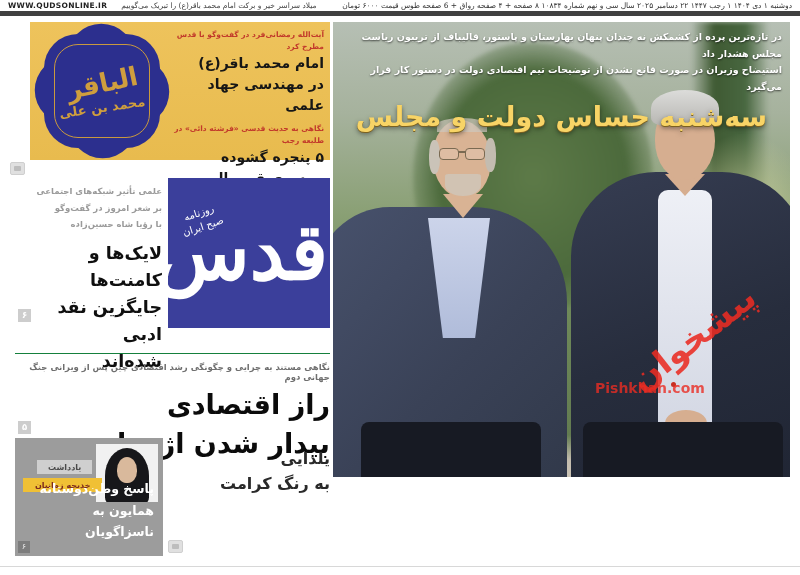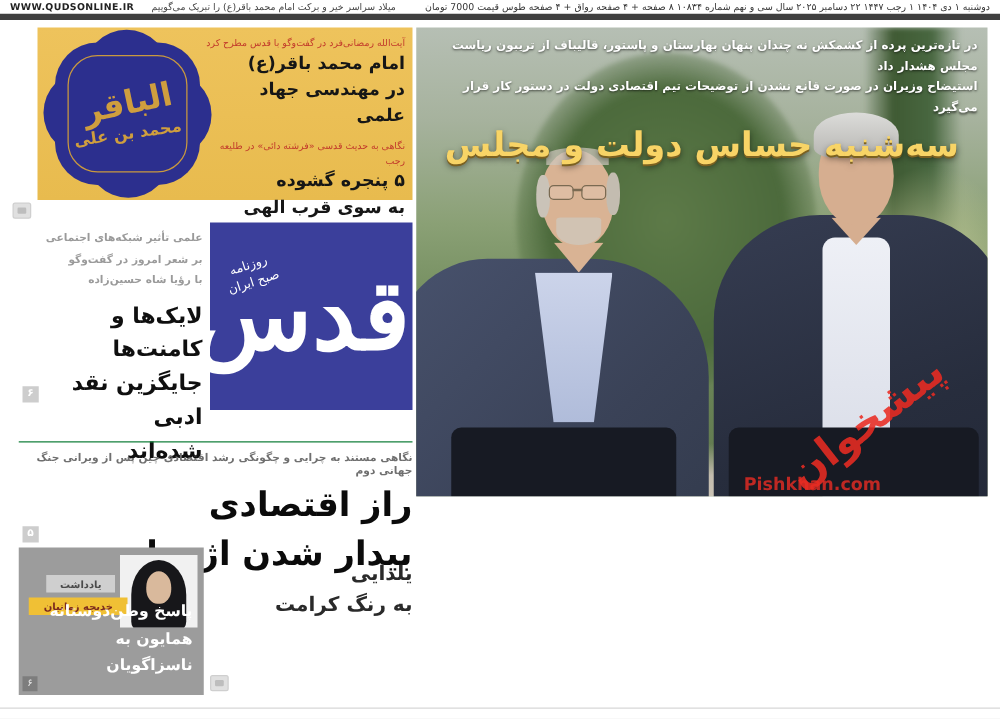--- a/index.html
+++ b/index.html
@@ -20,21 +20,21 @@
                     background:linear-gradient(180deg,#eec35c,#e8bb4e); }
   .medallion { position:absolute; left:8px; top:6px; width:128px; height:126px; }
   .med-a,.med-b { position:absolute; inset:6px; background:#2c2f8e; border-radius:34px; }
   .med-b { transform:rotate(45deg); }
   .med-ring { position:absolute; inset:16px; border:1.5px solid #c9993f; border-radius:24px; }
   .med-text { position:absolute; inset:0; display:flex; flex-direction:column; justify-content:center;
               align-items:center; color:#cf9e3e; direction:rtl; text-align:center; }
   .med-top { font-size:26px; font-weight:bold; transform:rotate(-12deg); }
   .med-bottom { font-size:13px; font-weight:bold; margin-top:2px; transform:rotate(-8deg); }
   .rel-text { position:absolute; right:6px; top:7px; width:160px; direction:rtl; text-align:right; }
-  .kicker-red { font-size:7.5px; font-weight:normal; color:#c23a2b; line-height:1.6; }
+  .kicker-red { font-size:7.5px; font-weight:bold; color:#c23a2b; line-height:1.6; }
   .rel-h { font-size:14px; font-weight:bold; color:#161616; line-height:1.5; }
   .rel-gap { height:7px; }
 
   
   .stamp { position:absolute; width:15px; height:13px; background:#e0e0e0; border-radius:2px;
            border:1px solid #cfcfcf; }
   .stamp::after { content:""; position:absolute; left:3px; top:3px; width:7px; height:5px;
                   background:#bdbdbd; border-radius:1px; }
   .badge { position:absolute; width:13px; height:13px; background:#cdcdcd; color:#ffffff;
            font-size:8.5px; line-height:13px; text-align:center; font-weight:bold; }
@@ -73,21 +73,21 @@
                    font-size:12.5px; font-weight:bold; line-height:1.7; direction:rtl; text-align:right; }
   .note-badge { position:absolute; left:3px; bottom:3px; width:12px; height:12px; background:#7d7d7d;
                 color:#efefef; font-size:8px; line-height:12px; text-align:center; }
 
   
   .yalda { position:absolute; left:168px; top:443px; width:162px; direction:rtl; text-align:right; }
   .yalda-kicker { font-size:8.5px; font-weight:bold; color:#8a8a8a; line-height:1.95; }
   .yalda-headline { margin-top:4px; font-size:16px; font-weight:bold; color:#2a2a2a; line-height:1.55; }
 
   
-  .photo { position:absolute; left:333px; top:22px; width:457px; height:375px; overflow:hidden;
+  .photo { position:absolute; left:333px; top:22px; width:457px; height:455px; overflow:hidden;
            background:linear-gradient(180deg,#b6bfb4 0%,#a6b29d 20%,#8aa075 42%,#6f8a5a 62%,#5f774e 100%); }
   .ph-layer { position:absolute; }
   .ph-bush { left:80px; top:20px; width:240px; height:270px; border-radius:50%;
              background:radial-gradient(ellipse at center,#5d7a48 0%,#4c6a3c 55%,rgba(76,106,60,0) 78%);
              filter:blur(2px); }
   .ph-cypress { left:358px; top:0; width:78px; height:310px;
                 background:linear-gradient(90deg,rgba(63,90,51,0) 0%,#3f5a33 30%,#486740 70%,rgba(70,100,58,0) 100%);
                 filter:blur(2px); }
   .ph-light { right:-30px; top:110px; width:150px; height:220px; border-radius:50%;
               background:radial-gradient(ellipse at center,#d4d6a2 0%,rgba(212,214,162,0) 70%); }
@@ -147,21 +147,21 @@
   .bottom-rule { position:absolute; left:0; top:566px; width:800px; height:1px; background:#d8d8d8; }
 </style>
 </head>
 <body>
 
 <div class="page">
 
   <header class="topbar">
     <span class="url">WWW.QUDSONLINE.IR</span>
     <span class="greet">میلاد سراسر خیر و برکت امام محمد باقر(ع) را تبریک می‌گوییم</span>
-    <span class="dateline">دوشنبه ۱ دی ۱۴۰۴    ۱ رجب ۱۴۴۷    ۲۲ دسامبر ۲۰۲۵    سال سی و نهم    شماره ۱۰۸۳۴    ۸ صفحه + ۴ صفحه رواق + ۴ صفحه طوس    قیمت 7000 تومان</span>
+    <span class="dateline">دوشنبه ۱ دی ۱۴۰۴    ۱ رجب ۱۴۴۷    ۲۲ دسامبر ۲۰۲۵    سال سی و نهم    شماره ۱۰۸۳۴    ۸ صفحه + ۴ صفحه رواق + 6 صفحه طوس    قیمت ۶۰۰۰ تومان</span>
   </header>
 
   <section class="panel-religion">
     <div class="medallion">
       <div class="med-a"></div>
       <div class="med-b"></div>
       <div class="med-ring"></div>
       <div class="med-text">
         <span class="med-top">الباقر</span>
         <span class="med-bottom">محمد بن علی</span>

